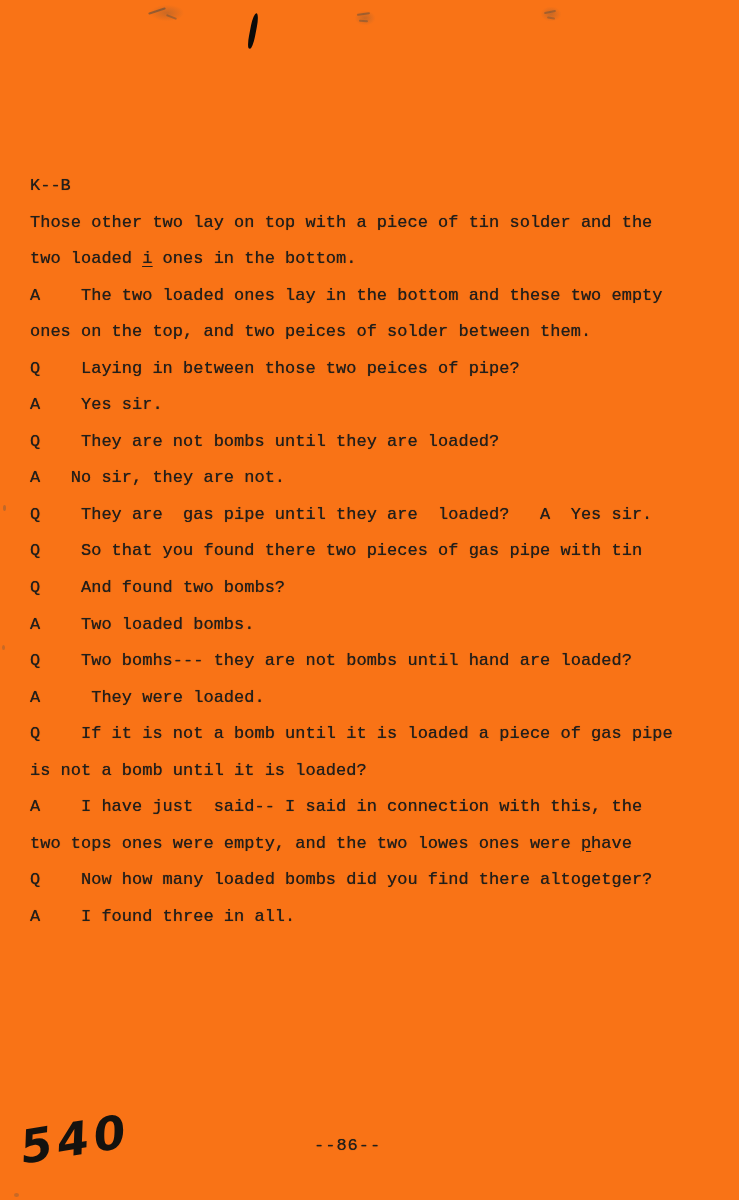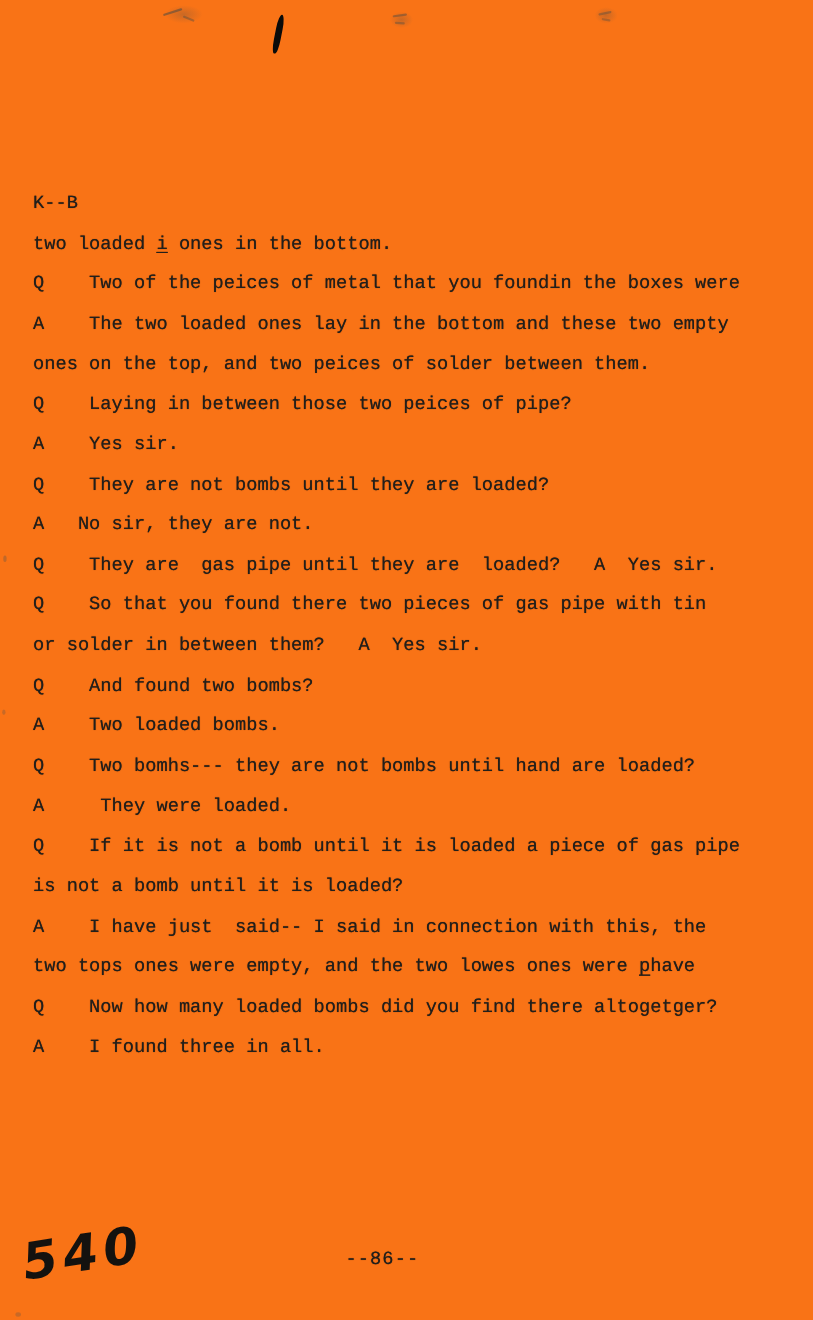--- a/index.html
+++ b/index.html
@@ -86,31 +86,30 @@
         <div class="bar b1"></div>
         <div class="bar b2"></div>
       </div>
     <div class="speck sp1"></div>
     <div class="speck sp2"></div>
     <div class="speck sp3"></div>
   </div>
 
   <div class="text-block">
     <div class="tl"><span>K--B</span></div>
+    <div class="tl"><span>Those other two lay on top with a piece of tin solder and the</span></div>
     <div class="tl"><span>two loaded </span><span class="ul">i</span><span> ones in the bottom.</span></div>
-    <div class="tl"><span>Q    Two of the peices of metal that you foundin the boxes were</span></div>
     <div class="tl"><span>A    The two loaded ones lay in the bottom and these two empty</span></div>
     <div class="tl"><span>ones on the top, and two peices of solder between them.</span></div>
     <div class="tl"><span>Q    Laying in between those two peices of pipe?</span></div>
     <div class="tl"><span>A    Yes sir.</span></div>
     <div class="tl"><span>Q    They are not bombs until they are loaded?</span></div>
     <div class="tl"><span>A   No sir, they are not.</span></div>
     <div class="tl"><span>Q    They are  gas pipe until they are  loaded?   A  Yes sir.</span></div>
     <div class="tl"><span>Q    So that you found there two pieces of gas pipe with tin</span></div>
-    <div class="tl"><span>or solder in between them?   A  Yes sir.</span></div>
     <div class="tl"><span>Q    And found two bombs?</span></div>
     <div class="tl"><span>A    Two loaded bombs.</span></div>
     <div class="tl"><span>Q    Two bomhs--- they are not bombs until hand are loaded?</span></div>
     <div class="tl"><span>A     They were loaded.</span></div>
     <div class="tl"><span>Q    If it is not a bomb until it is loaded a piece of gas pipe</span></div>
     <div class="tl"><span>is not a bomb until it is loaded?</span></div>
     <div class="tl"><span>A    I have just  said-- I said in connection with this, the</span></div>
     <div class="tl"><span>two tops ones were empty, and the two lowes ones were </span><span class="ul">p</span><span>have</span></div>
     <div class="tl"><span>Q    Now how many loaded bombs did you find there altogetger?</span></div>
     <div class="tl"><span>A    I found three in all.</span></div>

